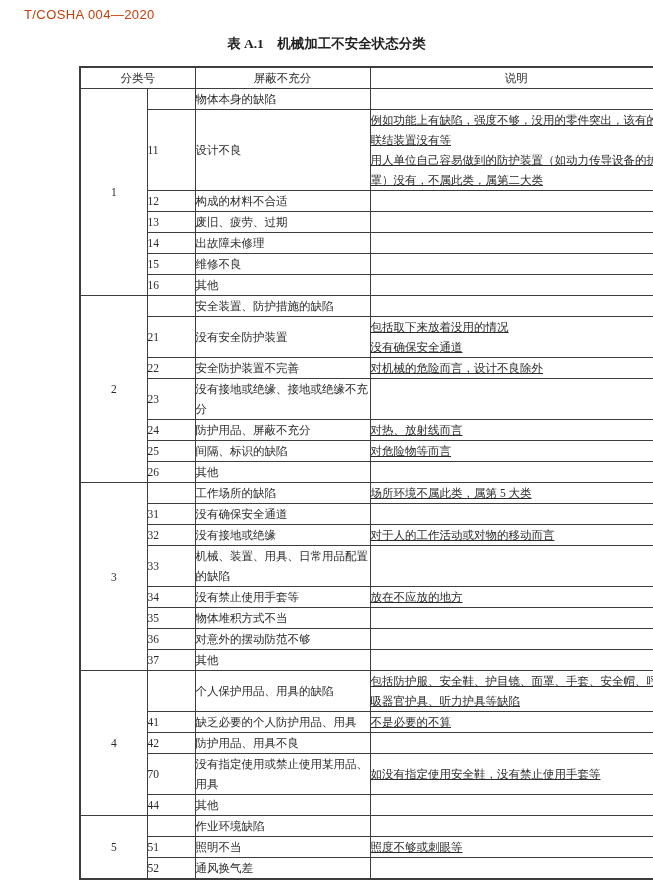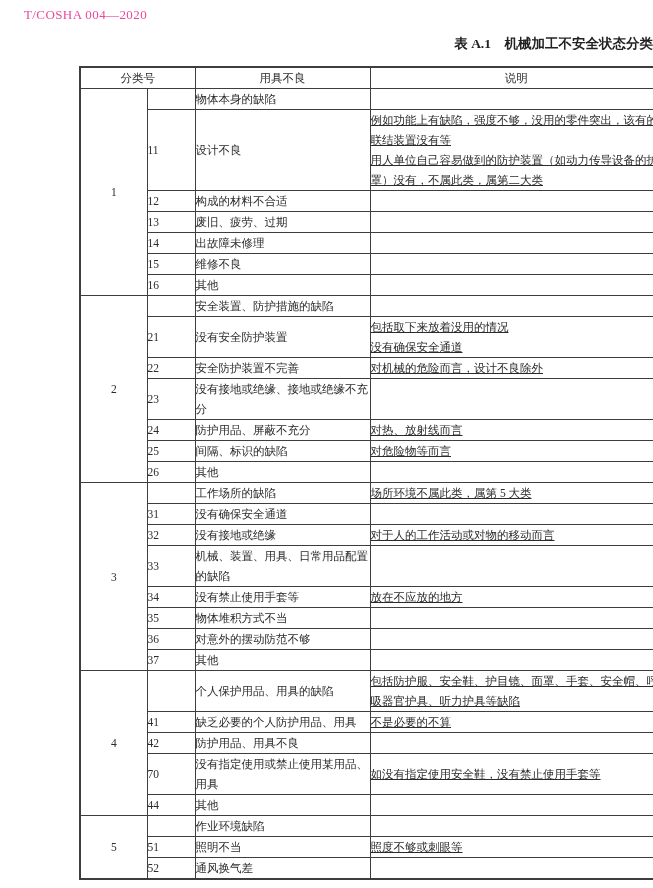--- a/index.html
+++ b/index.html
@@ -12,31 +12,31 @@
     width: 653px;
     height: 888px;
     font-family: "Liberation Serif", "DejaVu Serif", serif;
     color: #2b2b2b;
     overflow: hidden;
   }
   .doc-code {
     position: absolute;
     left: 24px;
     top: 7px;
-    font-family: Liberation Serif, serif;
+    font-family: Liberation Sans, sans-serif;
     font-size: 13px;
     letter-spacing: 0.4px;
-    color: #ec4899;
+    color: #c2410c;
   }
   .table-title {
     position: absolute;
     top: 35px;
     left: 0;
     width: 100%;
-    text-align: right;
+    text-align: center;
     font-weight: bold;
     font-size: 13.5px;
     color: #222222;
   }
   .tbl-wrap {
     position: absolute;
     left: 35px;
     top: 66px;
     margin-left: 44px;
   }
@@ -79,21 +79,21 @@
   <table class="main">
     <colgroup>
       <col style="width:67px">
       <col style="width:48px">
       <col style="width:175px">
       <col style="width:293px">
     </colgroup>
     <thead>
       <tr>
         <th colspan="2">分类号</th>
-        <th>用具不良</th>
+        <th>屏蔽不充分</th>
         <th>说明</th>
       </tr>
     </thead>
     <tbody>
         <tr>
           <td class="col-major" rowspan="7">1</td>
           <td class="col-minor"></td>
           <td class="col-item">物体本身的缺陷</td>
           <td class="col-desc"></td>
         </tr>

